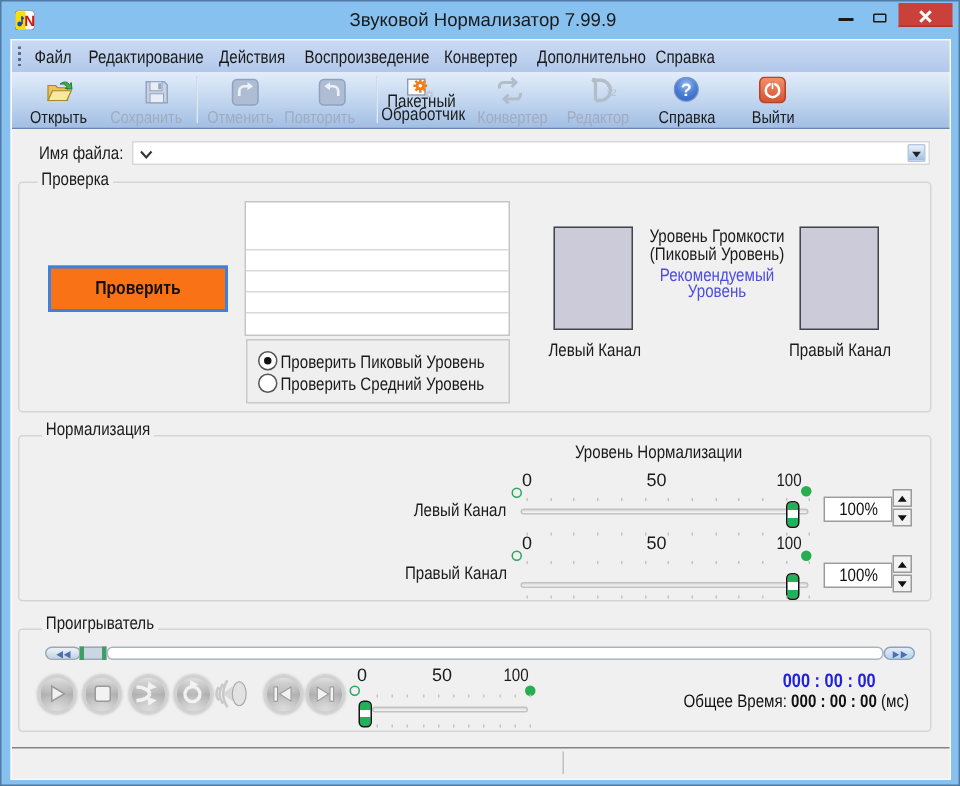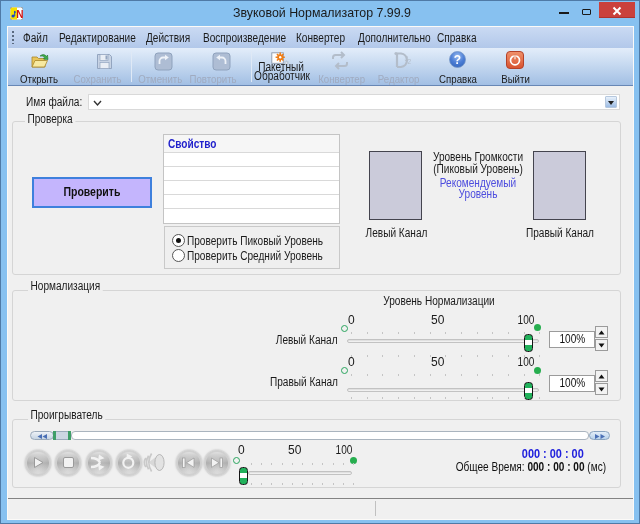--- a/index.html
+++ b/index.html
@@ -18,21 +18,21 @@
   .menuitem{position:absolute;top:4px;font-size:12px;color:#1a1a1a;white-space:nowrap;}
   
   #toolbar{position:absolute;left:0;top:21px;width:625px;height:38px;background:linear-gradient(#e3edfa,#c6d9f0 45%,#a2bfe4);border-bottom:1px solid #6887b5;}
   .tbtxt{position:absolute;font-size:11.5px;color:#1a1a1a;text-align:center;white-space:nowrap;}
   .tbgrey{color:#a0abc0;}
   .tsep{position:absolute;top:3px;height:31px;width:1px;background:#93abcc;border-right:1px solid #dfe9f6;}
   
   .group{position:absolute;border:1px solid #d5d5d5;border-radius:3px;}
   .glabel{position:absolute;font-size:12px;color:#1a1a1a;background:#f0f0f0;padding:0 3px;white-space:nowrap;}
   
-  .bluebtn{position:absolute;background:#c4b5fd;text-align:center;font-weight:bold;font-size:12.5px;color:#111;}
+  .bluebtn{position:absolute;background:#f97316;text-align:center;font-weight:bold;font-size:12.5px;color:#111;}
   
   #tbl{position:absolute;background:#fff;border:1px solid #c4c4c4;}
   .trow{position:absolute;left:0;width:100%;border-bottom:1px solid #d9d9d9;}
   
   .radio{position:absolute;width:13px;height:13px;border:1px solid #555;border-radius:50%;background:#fff;}
   .radio .dot{position:absolute;left:3px;top:3px;width:5px;height:5px;border-radius:50%;background:#111;}
   
   .chbox{position:absolute;width:53px;height:69px;background:#cbcbda;border:1px solid #44444e;}
   
   .scale{position:absolute;font-size:12px;color:#1a1a1a;}
@@ -185,23 +185,20 @@
             <path d="M0 0 h6 l-3 4 z" fill="#222"></path>
           </svg>
       </div>
     </div>
 
     <div class="group" style="left:4px;top:94px;width:609px;height:154px"></div>
     <div class="glabel sx" style="left:17px;top:85px">Проверка</div>
     <div class="bluebtn" style="left:24px;top:150px;width:120px;height:31px;line-height:27px;border:2px solid #3e80dd;"><span class="sxc" style="display:inline-block">Проверить</span></div>
 
     <div id="tbl" style="left:155px;top:107px;width:177px;height:90px;">
-      <div class="trow" style="top:0;height:18px;background:#f6f6f6">
-          <span class="sx" style="position:absolute;left:4px;top:2px;font-size:12px;font-weight:bold;color:#2222cc;transform-origin:0 0">Свойство</span>
-        </div>
       <div class="trow" style="top:18px;height:14px"></div>
       <div class="trow" style="top:32px;height:14px"></div>
       <div class="trow" style="top:46px;height:14px"></div>
       <div class="trow" style="top:60px;height:14px"></div>
       <div class="trow" style="top:74px;height:14px;border-bottom:none"></div>
     </div>
 
     <div class="abs" style="left:156px;top:199px;width:176px;height:43px;background:#efefef;border:1px solid #c9c9c9;"></div>
     <div class="radio" style="left:164px;top:207px">
         <div class="dot"></div>

